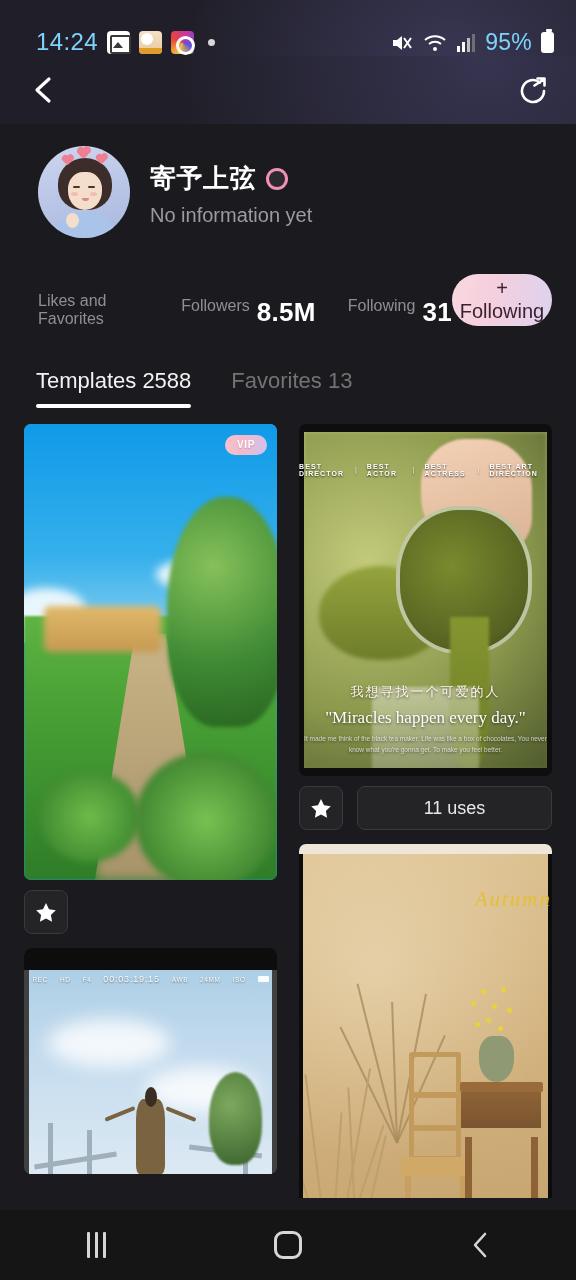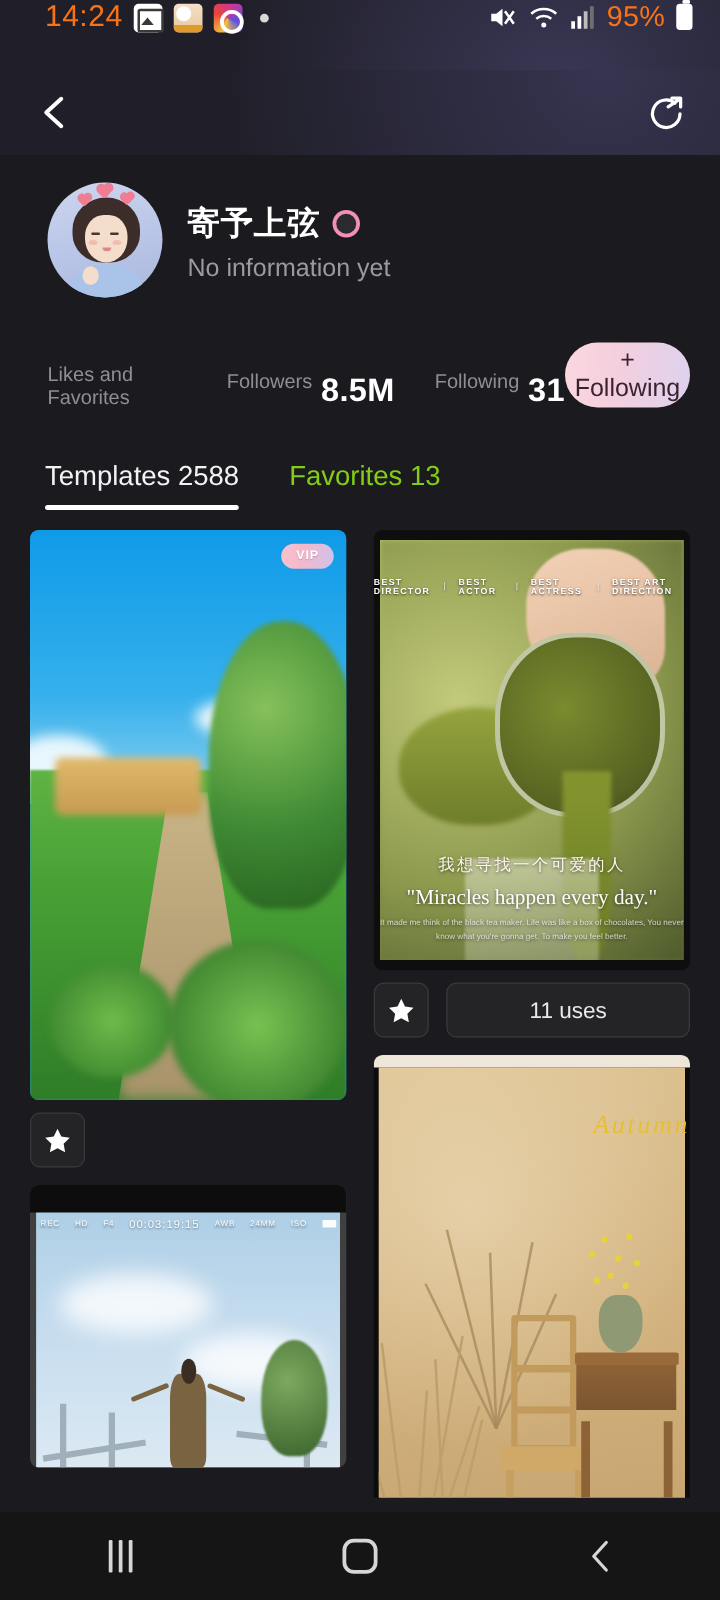--- a/index.html
+++ b/index.html
@@ -14,23 +14,23 @@
     width:576px; height:1280px;
     background:#1b1b1f;
     overflow:hidden;
   }
 
   
   .statusbar {
     position:relative;
     height:56px;
     background:#201f29;
-    display:flex; align-items:flex-start;
+    display:flex; align-items:flex-end;
     padding:0 22px 0 36px;
-    color:#f97316;
+    color:#7dd3fc;
   }
   .statusbar::after{
     content:""; position:absolute; inset:0;
     background:radial-gradient(circle at 78% 140%, rgba(90,86,140,.45), transparent 58%);
     pointer-events:none;
   }
   .sb-left { display:flex; align-items:center; gap:9px; position:relative; z-index:2;}
   .sb-time { font-size:24px; font-weight:400; letter-spacing:.4px; }
   .sb-ic { width:23px; height:23px; border-radius:4px; display:block; }
   .ic-photos{ background:#fff; position:relative; }
@@ -118,21 +118,21 @@
     background:linear-gradient(100deg,#fbd9e0 0%,#f5cfdd 38%,#ddd2ef 100%);
     color:#3b2230; font-size:20px; font-weight:400;
     display:flex; align-items:center; justify-content:center;
     border:none; cursor:pointer;
     font-family:"Liberation Sans", sans-serif;
   }
 
   
   .tabs{ display:flex; align-items:center; gap:40px; padding:40px 0 0 36px; }
   .tab{ position:relative; padding-bottom:14px; cursor:pointer; }
-  .tab-lbl{ font-size:22px; color:#84cc16; }
+  .tab-lbl{ font-size:22px; color:#737373; }
   .tab.active .tab-lbl{ color:#f2f2f4; }
   .tab.active::after{
     content:""; position:absolute; left:0; bottom:0; width:100%; height:4px;
     background:#fff; border-radius:2px;
   }
 
   
   .grid{
     display:flex; gap:22px;
     padding:16px 24px 0 24px;

